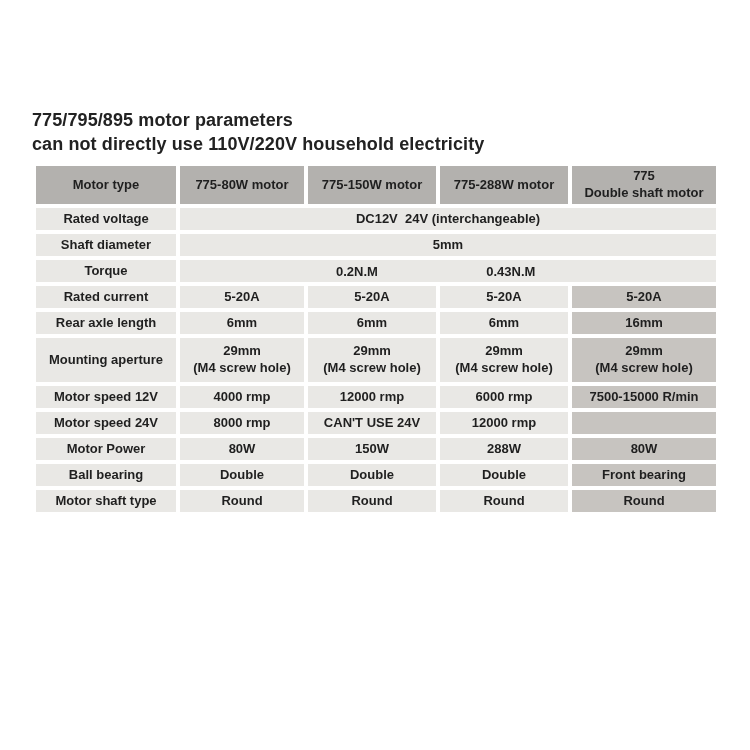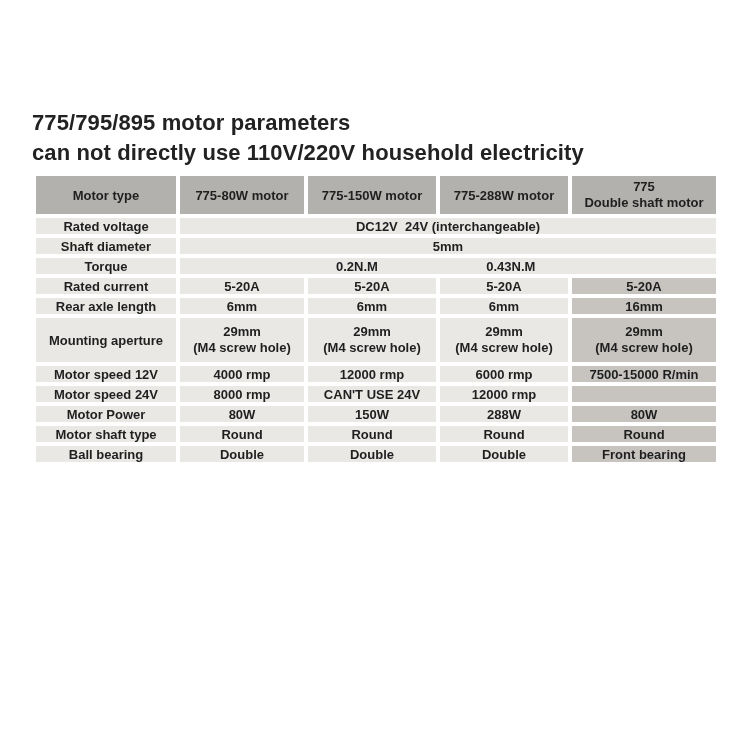--- a/index.html
+++ b/index.html
@@ -12,21 +12,21 @@
   html,body{margin:0;padding:0;}
   body{
     width:750px;height:750px;
     background:var(--page-bg);
     font-family:"Liberation Sans",sans-serif;
     overflow:hidden;
   }
   .wrap{padding:108px 0 0 32px;}
   .title,.subtitle{
     margin:0;
-    font-size:22px;
+    font-size:18px;
     font-weight:bold;
     color:#222;
     letter-spacing:0.1px;
     line-height:1.35;
   }
   table{
     border-collapse:separate;
     border-spacing:4px;
     table-layout:fixed;
     margin-top:5px;
@@ -34,21 +34,21 @@
   th,td{
     padding:0 2px;
     font-size:13px;
     font-weight:bold;
     text-align:center;
     color:var(--text);
     overflow:hidden;
     white-space:nowrap;
   }
   th{background:var(--header-bg);height:38px;}
-  td{background:var(--cell-bg);height:16px;}
+  td{background:var(--cell-bg);height:22px;}
   td.dark{background:var(--highlight-bg);}
   tr.row-tall td{height:44px;}
   .two-line{line-height:1.28;white-space:normal;text-align:center;}
   .torque-cell{position:relative;}
   .torque-cell .v1,.torque-cell .v2{
     position:absolute;top:50%;transform:translate(-50%,-50%);
   }
   .torque-cell .v1{left:33%;}
   .torque-cell .v2{left:56.5%;margin-left:28px;}
   col.c0{width:140px;}
@@ -167,30 +167,30 @@
 
       <tr>
         <td>Motor Power</td>
         <td>80W</td>
         <td>150W</td>
         <td>288W</td>
         <td class="dark">80W</td>
       </tr>
 
       <tr>
+        <td>Ball bearing</td>
+        <td>Double</td>
+        <td>Double</td>
+        <td>Double</td>
+        <td class="dark">Front bearing</td>
+      </tr>
+
+      <tr>
         <td>Motor shaft type</td>
         <td>Round</td>
         <td>Round</td>
         <td>Round</td>
         <td class="dark">Round</td>
       </tr>
 
-      <tr>
-        <td>Ball bearing</td>
-        <td>Double</td>
-        <td>Double</td>
-        <td>Double</td>
-        <td class="dark">Front bearing</td>
-      </tr>
-
     </tbody>
   </table>
 </div>
 
 </body></html>

